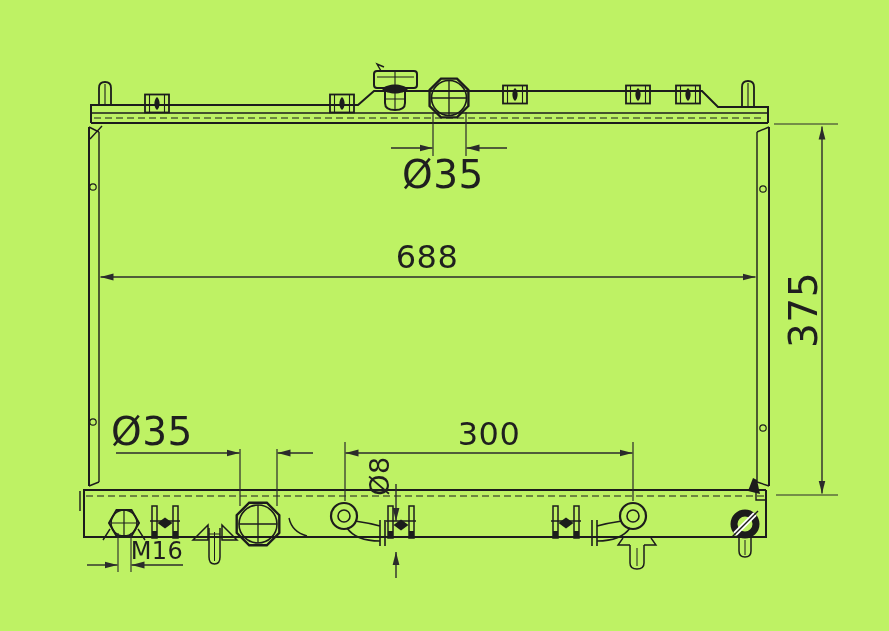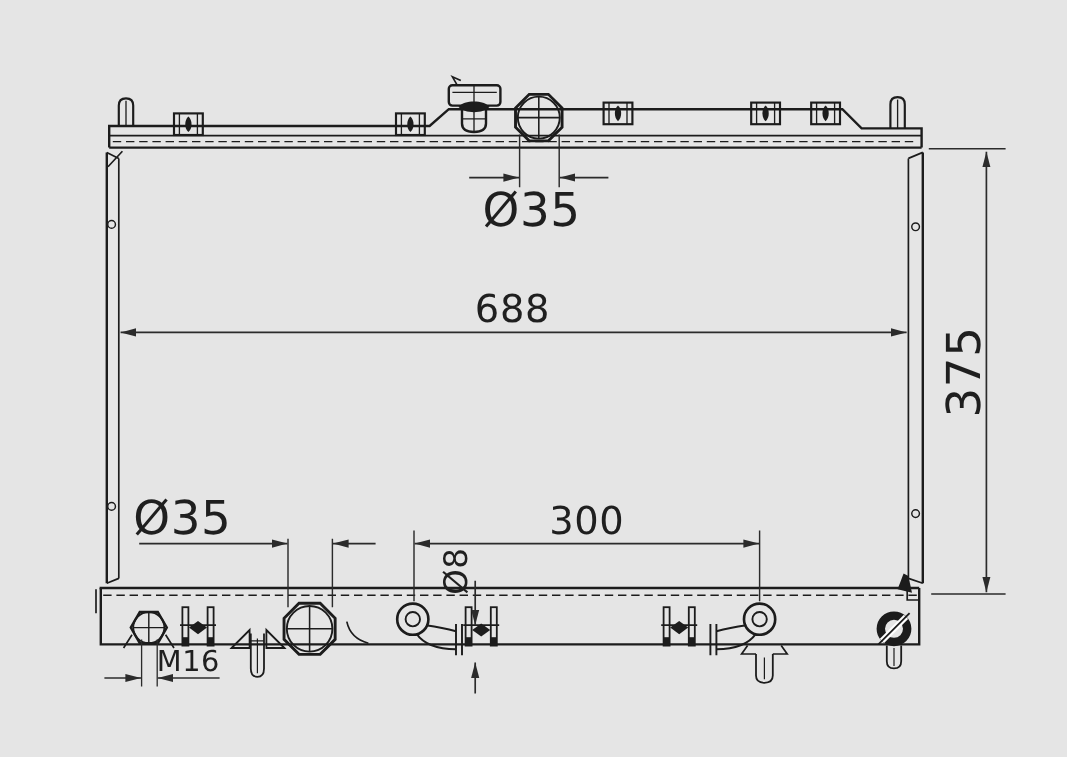--- a/index.html
+++ b/index.html
@@ -1,16 +1,16 @@
 <!DOCTYPE html>
 <html><head>
 <meta charset="utf-8">
 <style>
   html,body{margin:0;padding:0;background:#ffffff;}
-  .sheet{position:relative;width:889px;height:631px;background:#e5e5e5;overflow:hidden;}
+  .sheet{position:relative;width:889px;height:631px;background:#bef264;overflow:hidden;}
   svg{position:absolute;inset:0;}
   .ln{stroke:#1c1c1c;fill:none;}
   .dim{stroke:#2b2b2b;fill:none;}
   .dim-text{font-family:"DejaVu Sans",sans-serif;fill:#1f1f1f;letter-spacing:0.5px;}
   .t40{font-size:39px;}
   .t33{font-size:32px;}
   .t27{font-size:27px;}
   .t25{font-size:24px;}
 </style>
 </head>

